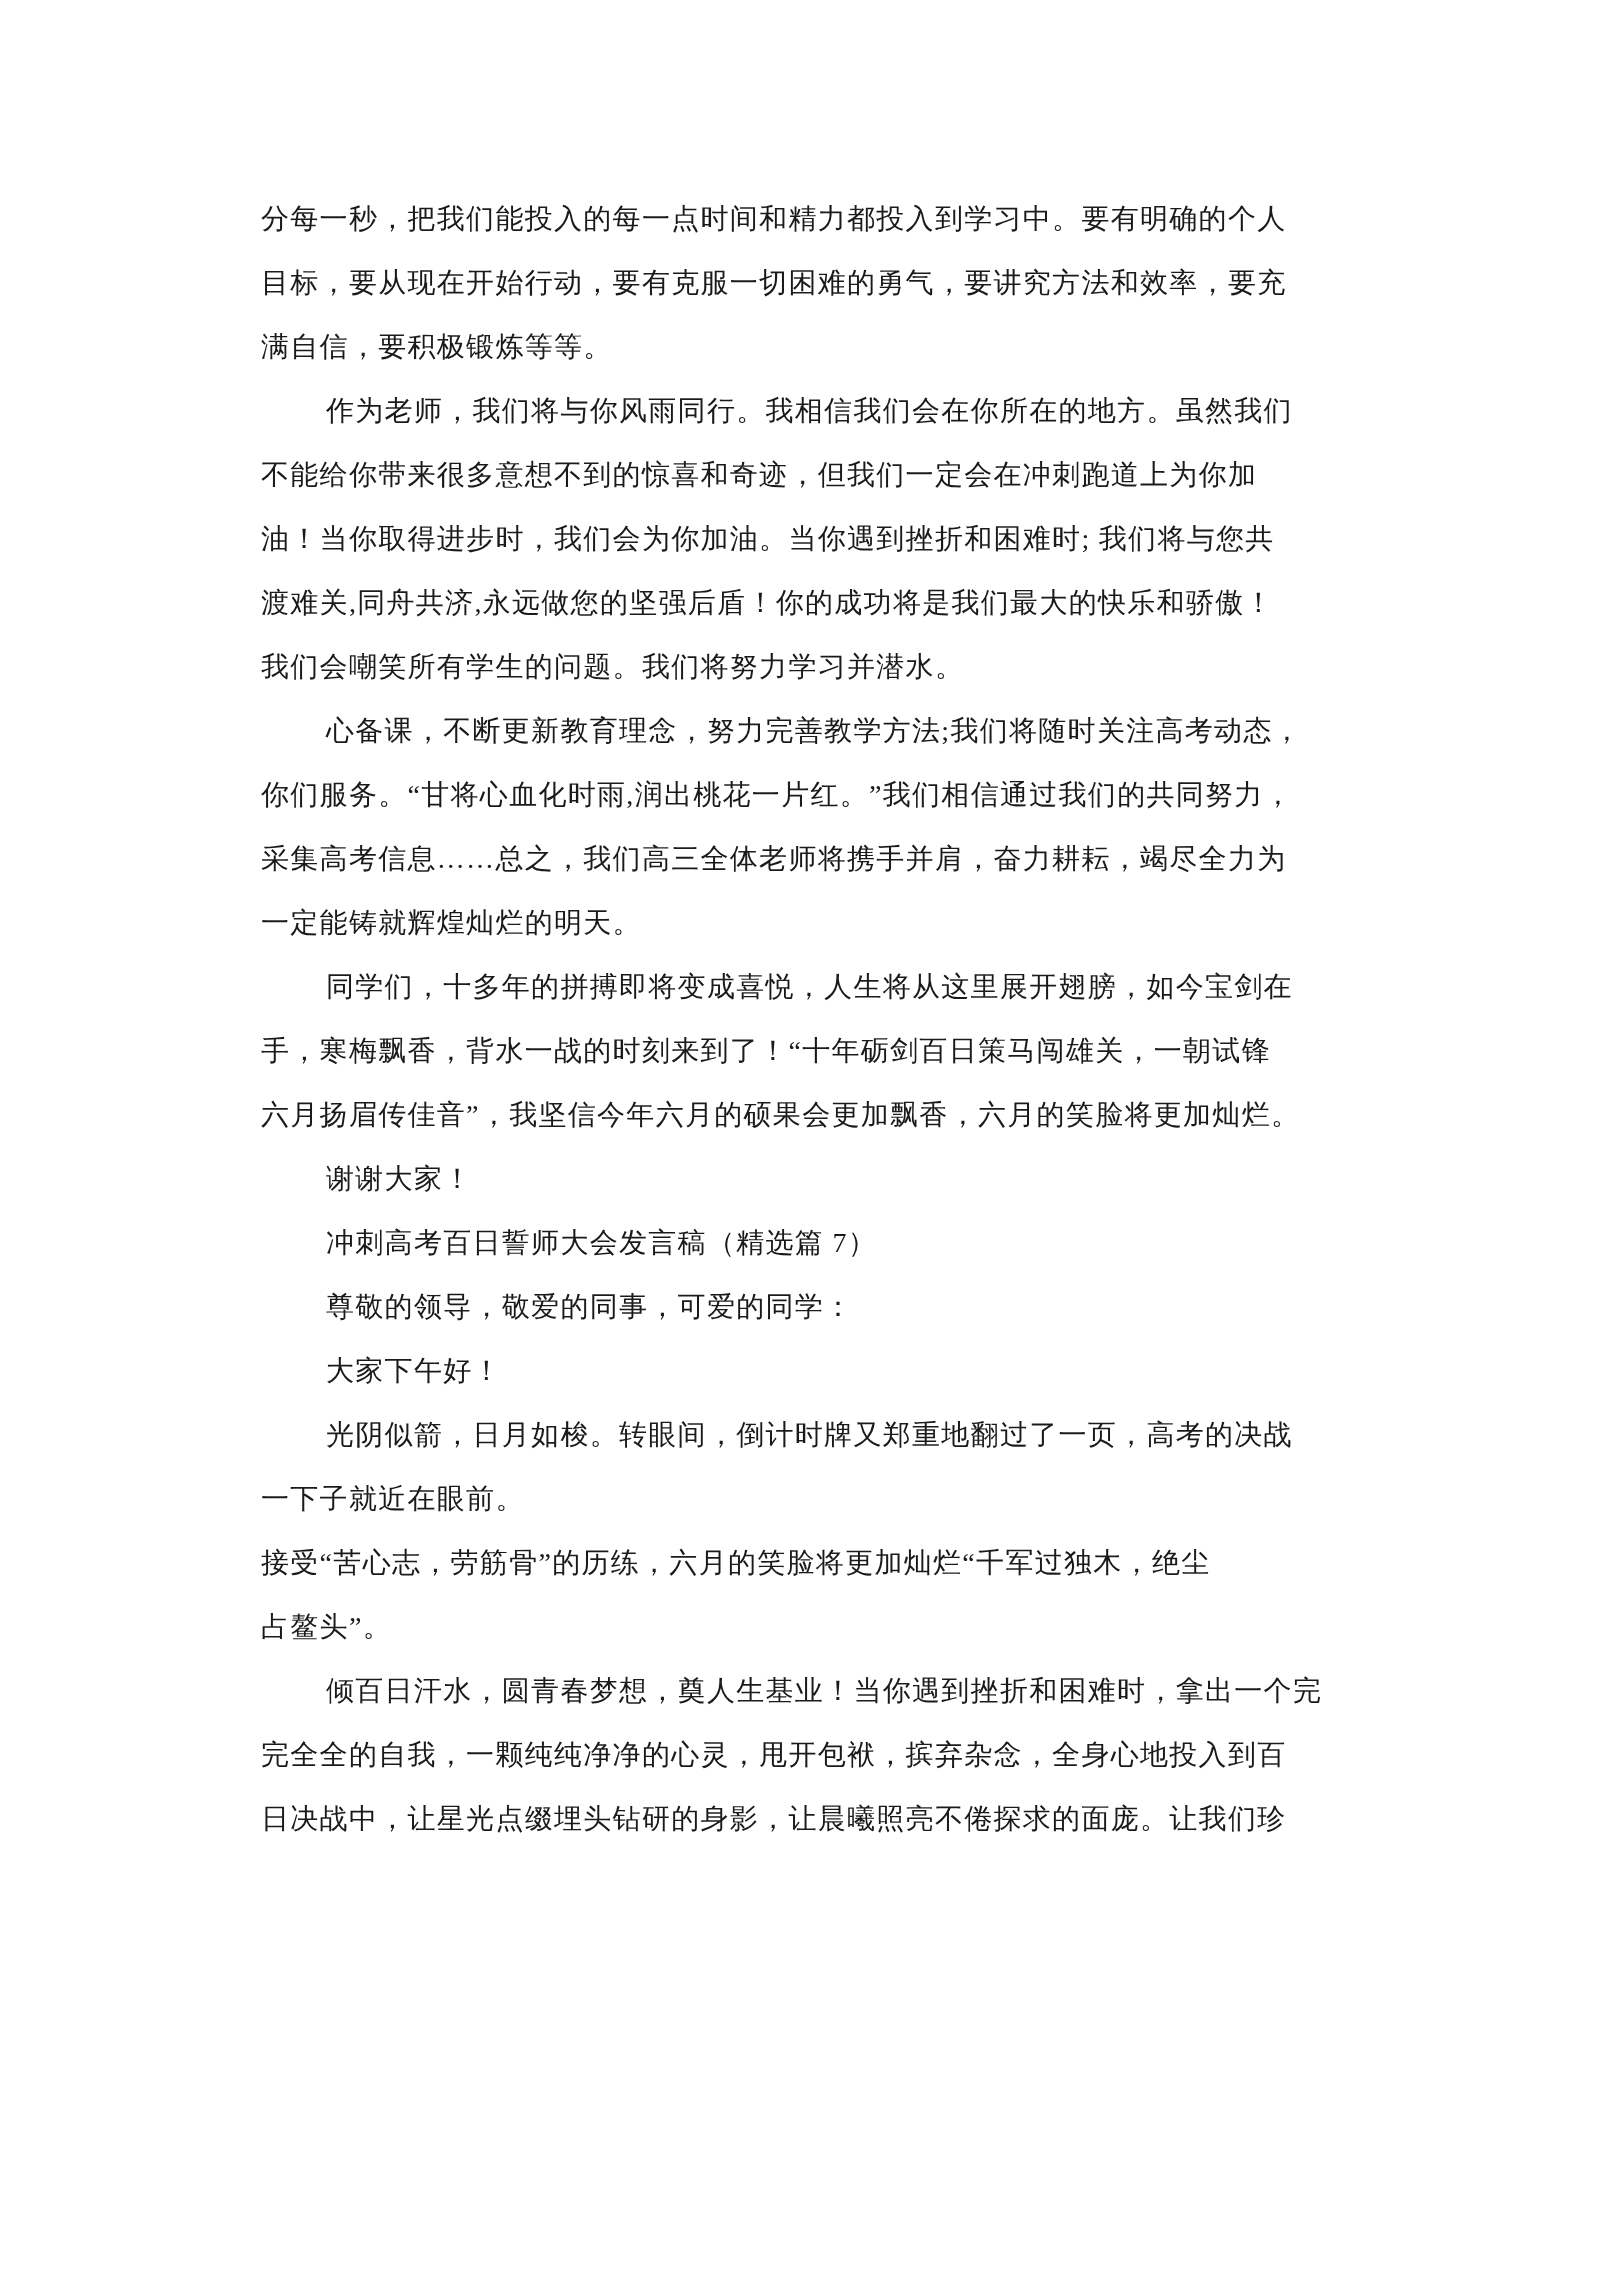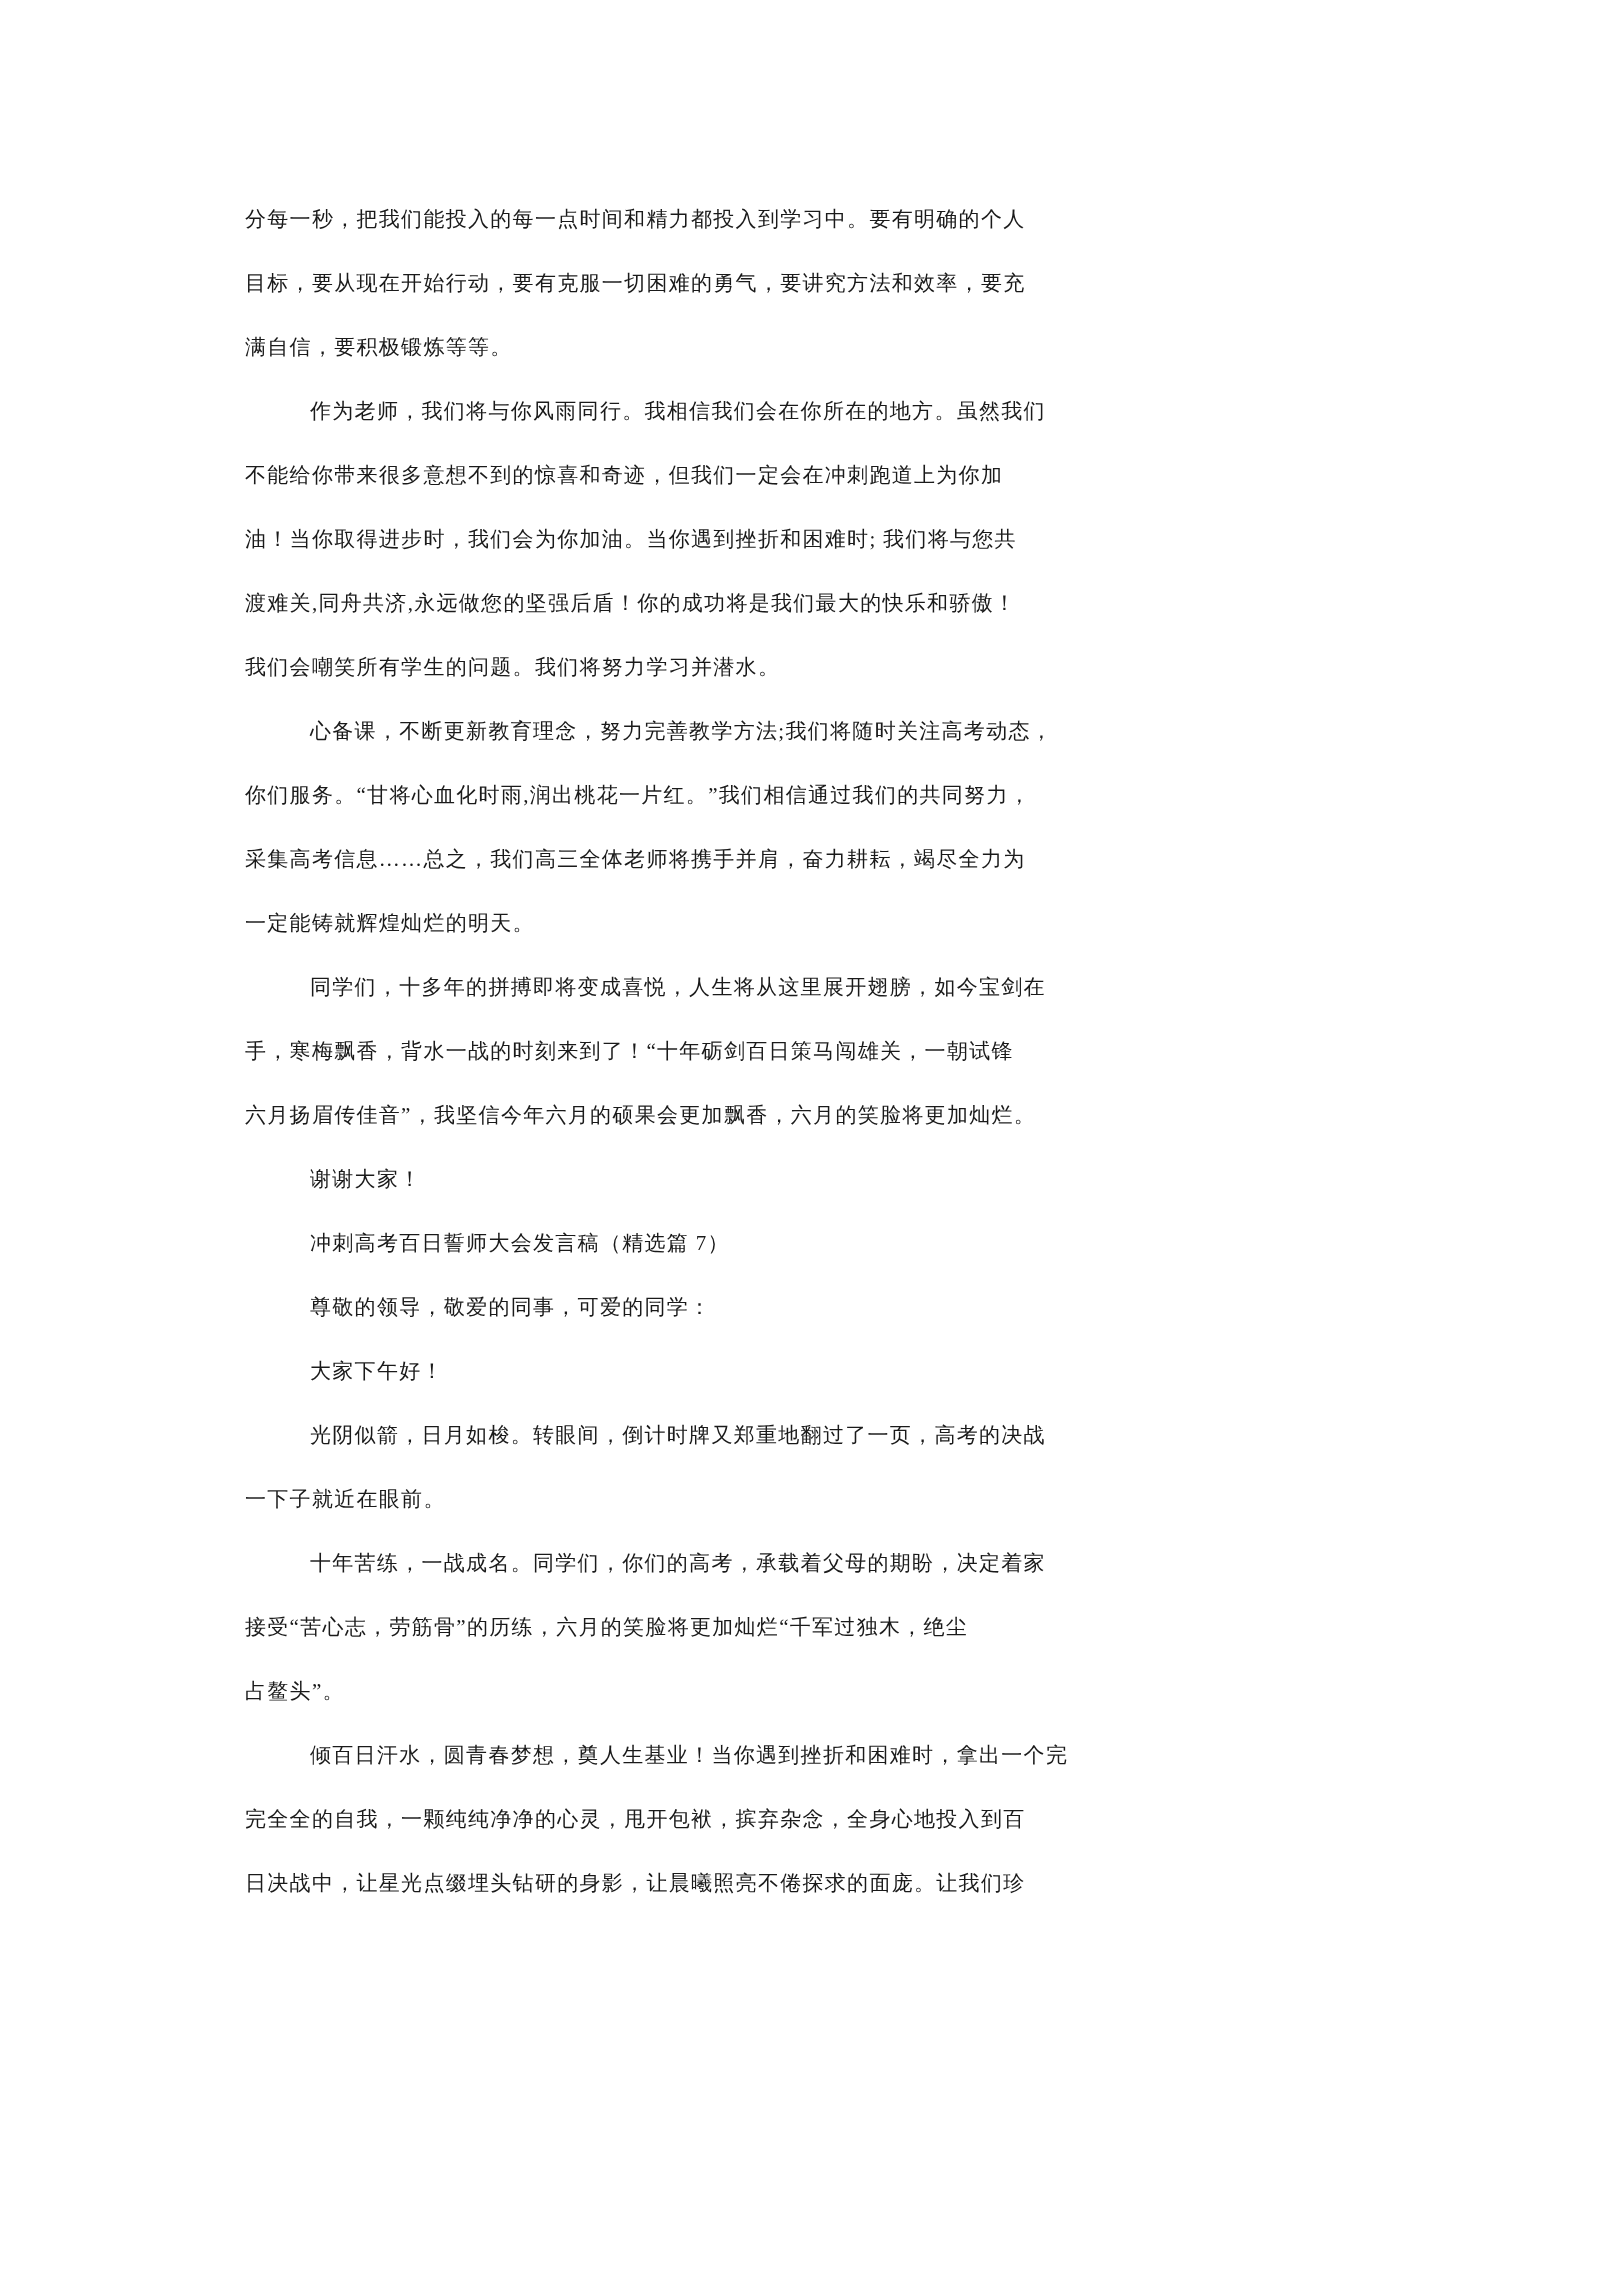--- a/index.html
+++ b/index.html
@@ -21,27 +21,28 @@
     height: 2295px;
     background: #ffffff;
     box-sizing: border-box;
     padding: 187px 221px 0 245px;
   }
   .textblock {
     width: 1157px;
   }
   .line {
     font-family: "Liberation Serif", "DejaVu Serif", serif;
-    font-size: 21px;
+    font-size: 28px;
     line-height: 64px;
     height: 64px;
     letter-spacing: 1.3px;
     color: #1a1a1a;
     white-space: nowrap;
     text-align: left;
+    margin-left: 16px;
   }
   .ind {
     padding-left: 65px;
   }
 </style>
 </head>
 <body>
 
 <div class="page">
   <div class="textblock">
@@ -59,21 +60,20 @@
     <div class="line">一定能铸就辉煌灿烂的明天。</div>
     <div class="line ind">同学们，十多年的拼搏即将变成喜悦，人生将从这里展开翅膀，如今宝剑在</div>
     <div class="line">手，寒梅飘香，背水一战的时刻来到了！“十年砺剑百日策马闯雄关，一朝试锋</div>
     <div class="line">六月扬眉传佳音”，我坚信今年六月的硕果会更加飘香，六月的笑脸将更加灿烂。</div>
     <div class="line ind">谢谢大家！</div>
     <div class="line ind">冲刺高考百日誓师大会发言稿（精选篇 7）</div>
     <div class="line ind">尊敬的领导，敬爱的同事，可爱的同学：</div>
     <div class="line ind">大家下午好！</div>
     <div class="line ind">光阴似箭，日月如梭。转眼间，倒计时牌又郑重地翻过了一页，高考的决战</div>
     <div class="line">一下子就近在眼前。</div>
-    <div class="line ind">十年苦练，一战成名。同学们，你们的高考，承载着父母的期盼，决定着家</div>
     <div class="line">接受“苦心志，劳筋骨”的历练，六月的笑脸将更加灿烂“千军过独木，绝尘</div>
     <div class="line">占鳌头”。</div>
     <div class="line ind">倾百日汗水，圆青春梦想，奠人生基业！当你遇到挫折和困难时，拿出一个完</div>
     <div class="line">完全全的自我，一颗纯纯净净的心灵，甩开包袱，摈弃杂念，全身心地投入到百</div>
     <div class="line">日决战中，让星光点缀埋头钻研的身影，让晨曦照亮不倦探求的面庞。让我们珍</div>
   </div>
 </div>
 
 
 </body></html>

